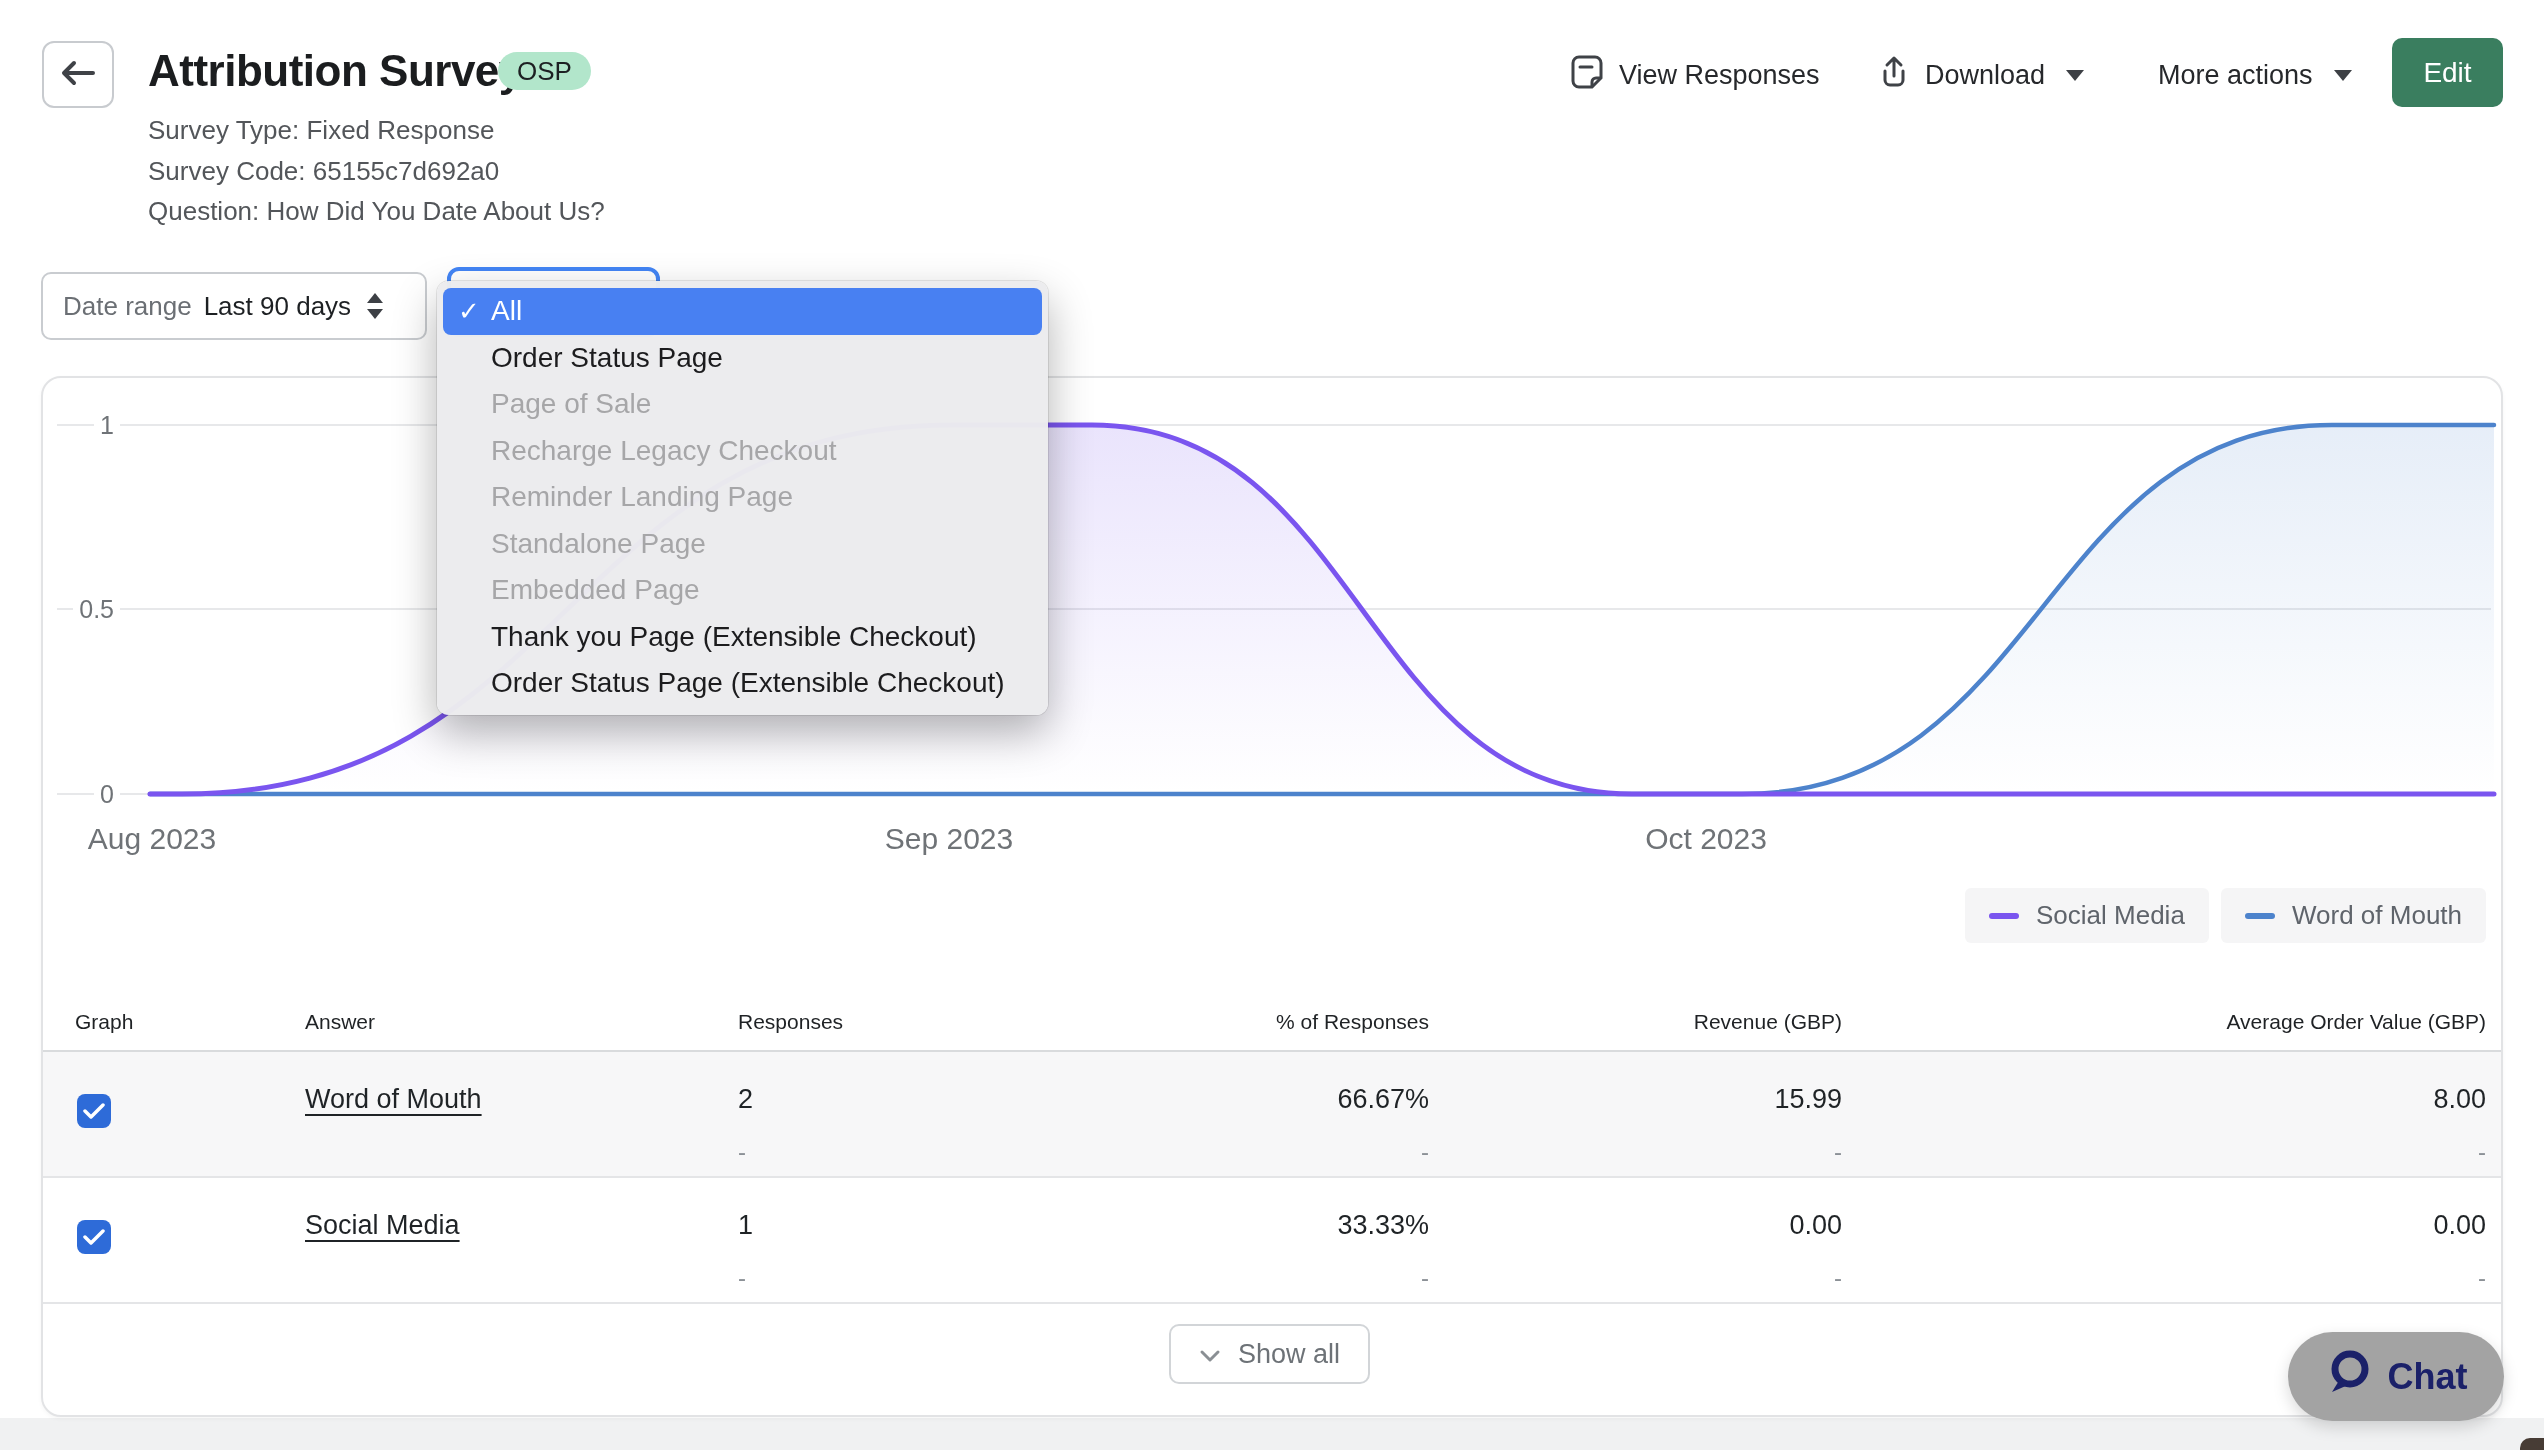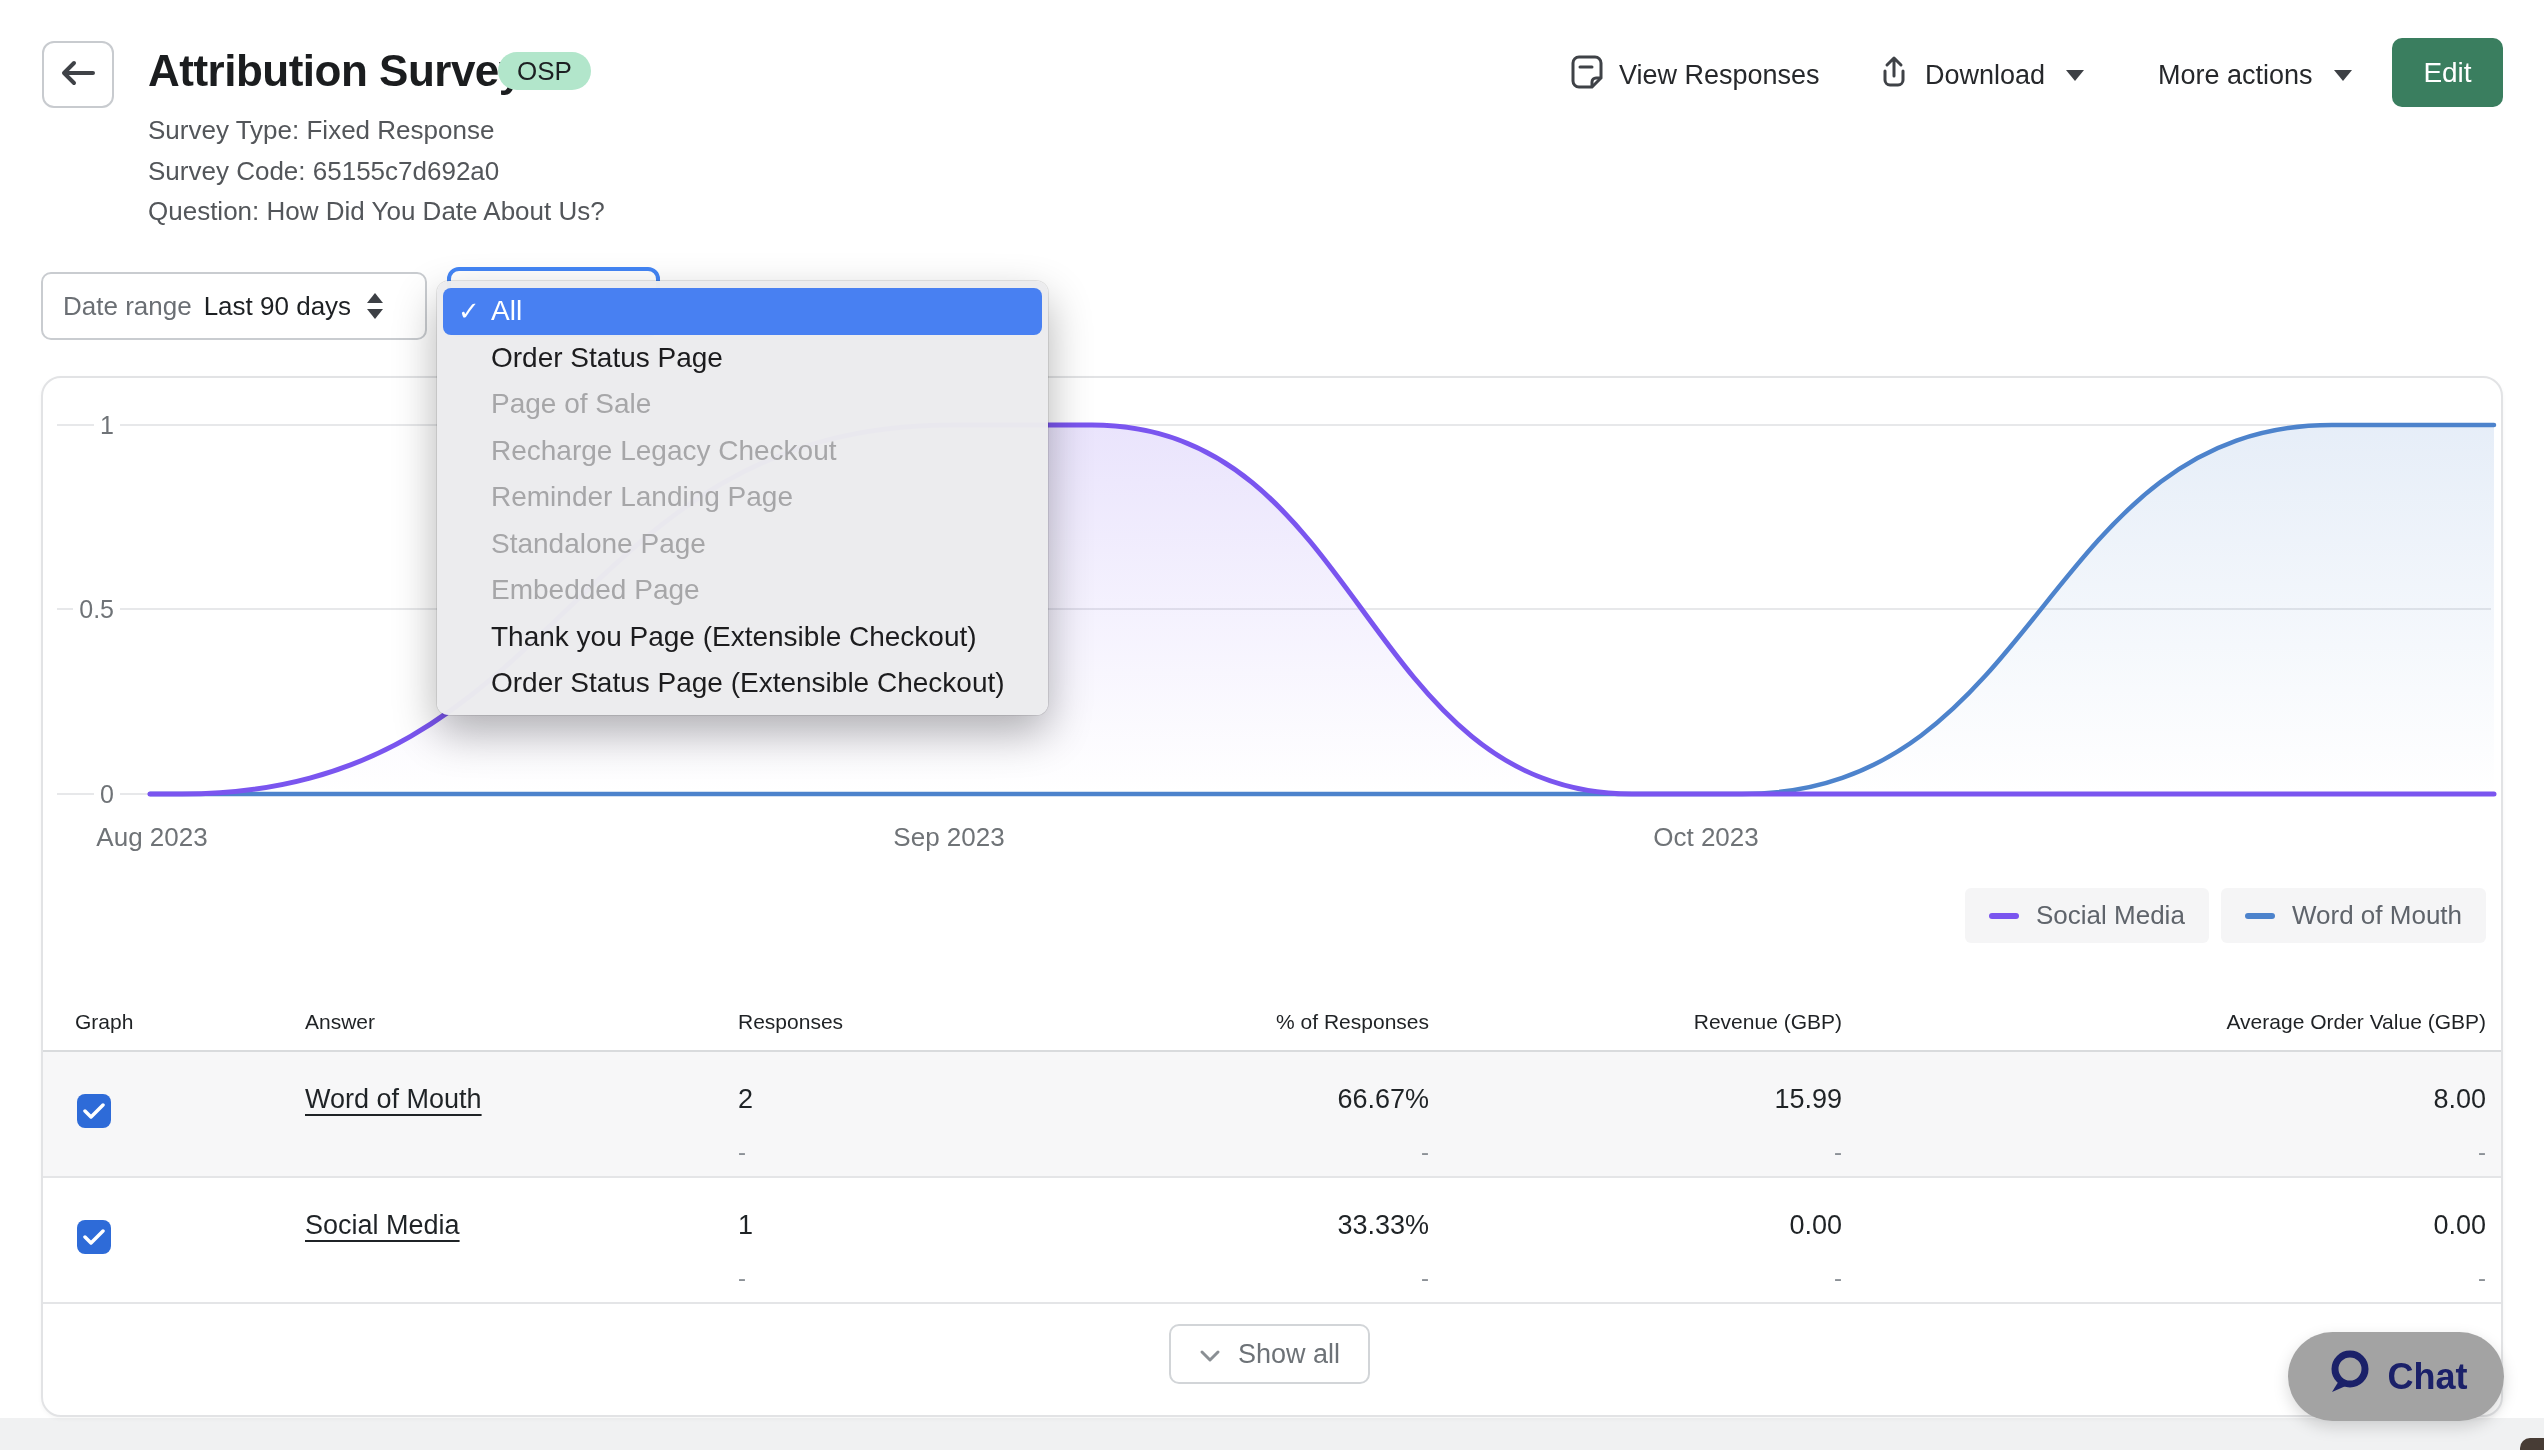--- a/index.html
+++ b/index.html
@@ -49,21 +49,21 @@
   .dd-item.selected { background:#4880f2; color:#ffffff; }
   .dd-item.disabled { color:#a6a6a8; }
 
   
   .card { position:absolute; left:41px; top:376px; width:2462px; height:1041px; background:#fff;
     border:2px solid #e2e3e5; border-radius:20px; z-index:1; box-shadow:0 2px 4px rgba(0,0,0,0.04); }
   .chart-svg { position:absolute; left:0; top:0; }
   .ylab { position:absolute; left:0; width:77px; text-align:right; font-size:25px; color:#6f7377; line-height:32px; }
   .ylab span { background:#fff; padding:0 6px; }
   .y1 { top:31px; } .y05 { top:215px; } .y0 { top:400px; }
-  .xlab { position:absolute; top:444px; font-size:26px; color:#6f7377; transform:translateX(-50%); white-space:nowrap; }
+  .xlab { position:absolute; top:444px; font-size:30px; color:#6f7377; transform:translateX(-50%); white-space:nowrap; }
   .x-aug { left:109px; } .x-sep { left:906px; } .x-oct { left:1663px; }
 
   .legend-pill { position:absolute; top:510px; height:55px; background:#f5f5f6; border-radius:6px;
     display:flex; align-items:center; gap:17px; padding:0 24px; font-size:26px; color:#5f646b; cursor:pointer; }
   .lg-sm { left:1922px; } .lg-wom { left:2178px; }
   .dash { width:30px; height:6px; border-radius:3px; }
   .dash.purple { background:#7a55ef; } .dash.blue { background:#4d83cc; }
 
   
   .table { position:absolute; left:0; top:620px; width:2458px; }

